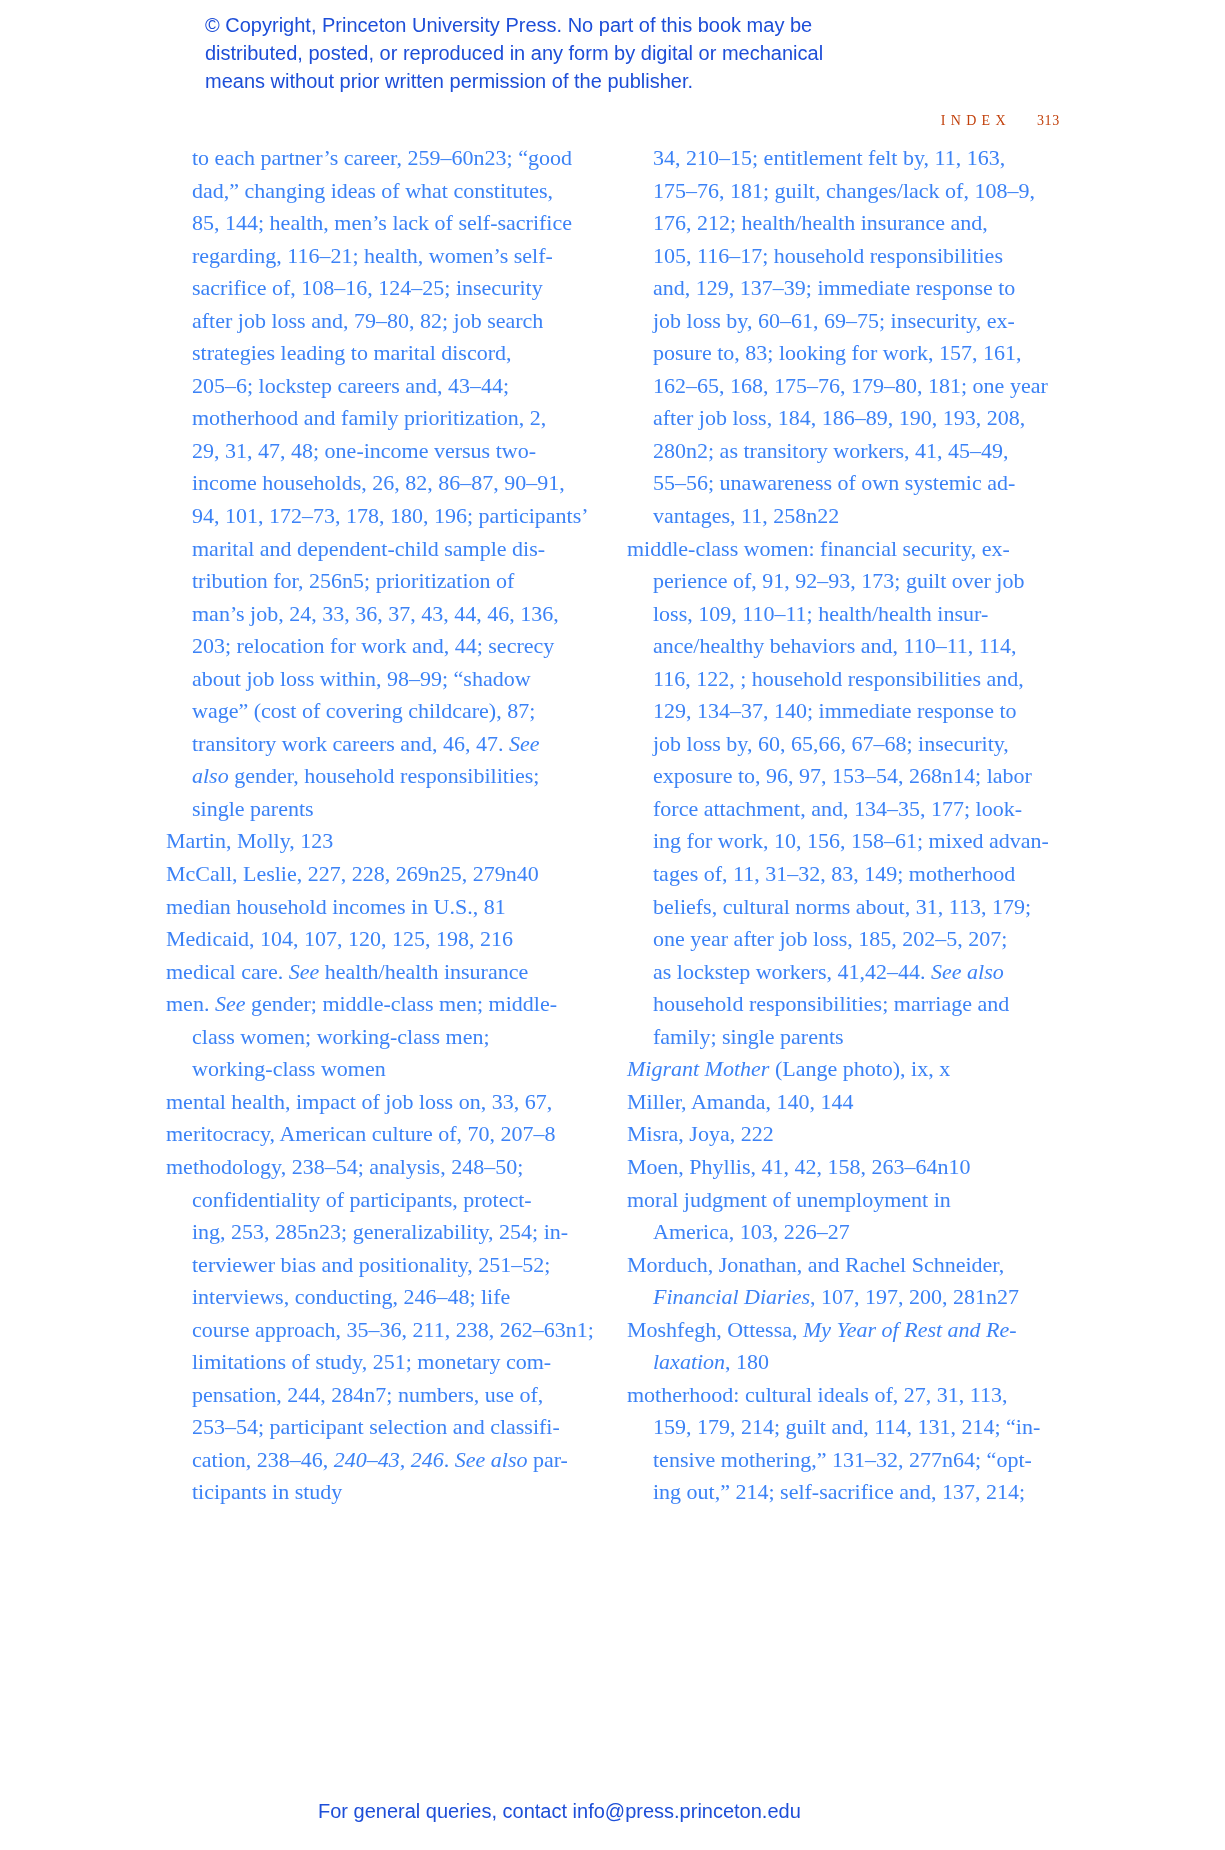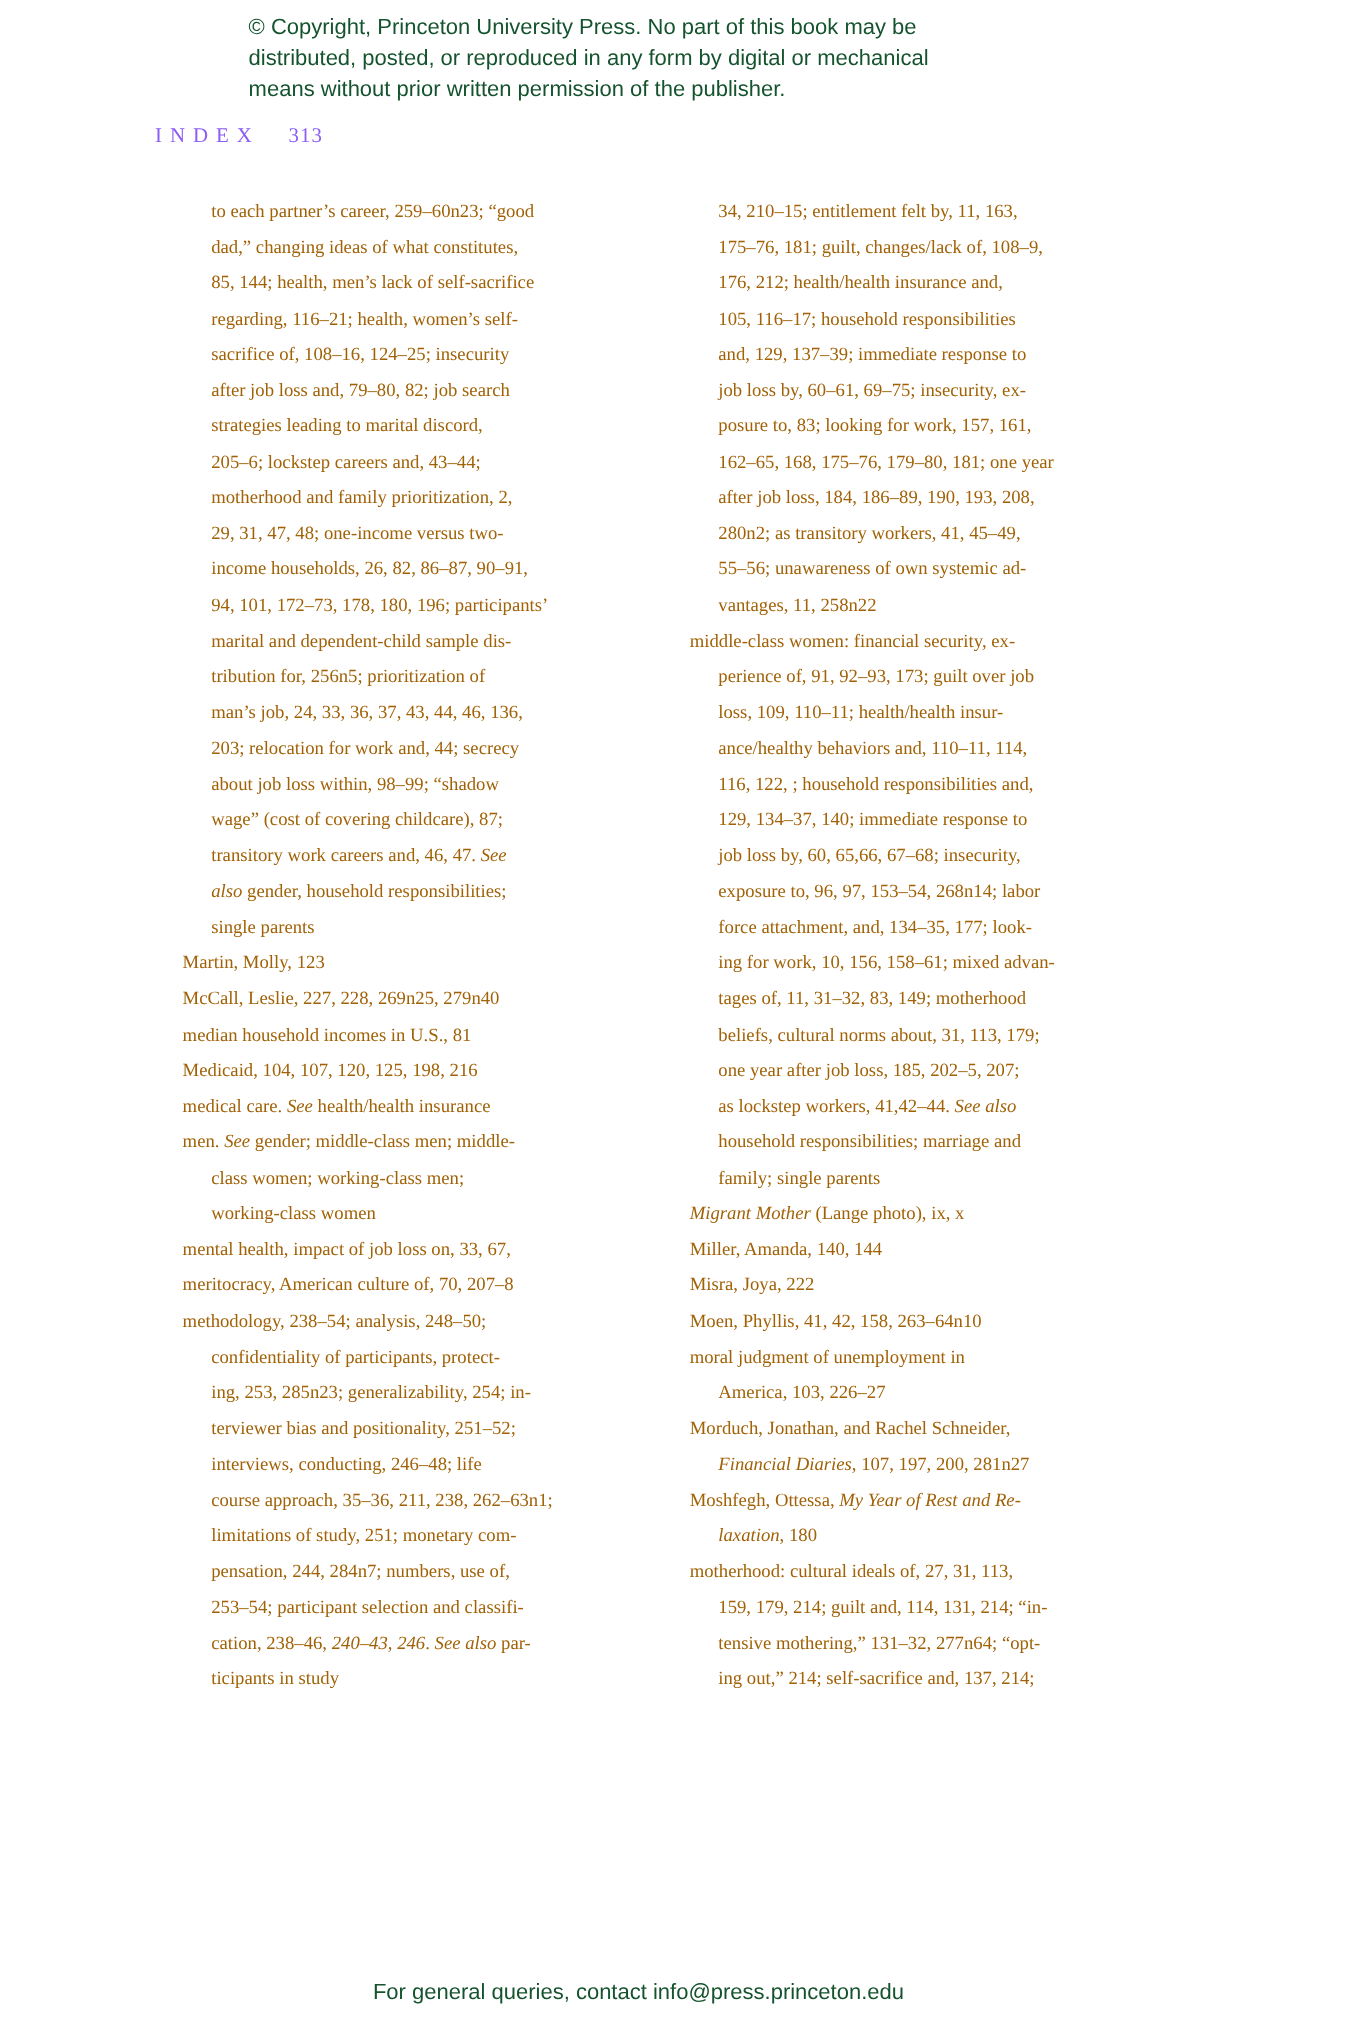--- a/index.html
+++ b/index.html
@@ -6,39 +6,38 @@
   body {
     width:1225px; height:1850px;
     background:#ffffff;
     position:relative;
     font-family:"Liberation Serif", serif;
   }
   .notice {
     font-family:"Liberation Sans", sans-serif;
     font-size:20px;
     line-height:28px;
-    color:#14532d;
-    margin-left:21px;
+    color:#1d4ed8;
   }
   #copyright-notice {
     position:absolute; left:205px; top:11px; width:640px;
   }
   #running-head {
     position:absolute; left:141px; top:113px; width:919px;
-    text-align:left;
-    font-size:19px;
-    color:#8b5cf6;
+    text-align:right;
+    font-size:14px;
+    color:#c2410c;
   }
   #running-head .index-title { letter-spacing:0.38em; }
   #running-head .page-num { margin-left:26px; letter-spacing:0.05em; }
   .column {
-    position:absolute; top:176px;
-    font-size:17px;
+    position:absolute; top:142px;
+    font-size:22px;
     line-height:32.56px;
-    color:#a16207;
+    color:#3b82f6;
     white-space:nowrap;
   }
   #col-left  { left:166px; width:455px; }
   #col-right { left:627px; width:450px; }
   .index-line { height:32.56px; }
   .index-line.ind { padding-left:26px; }
   .it { font-style:italic; }
   #footer-notice {
     position:absolute; left:318px; top:1797px;
   }

